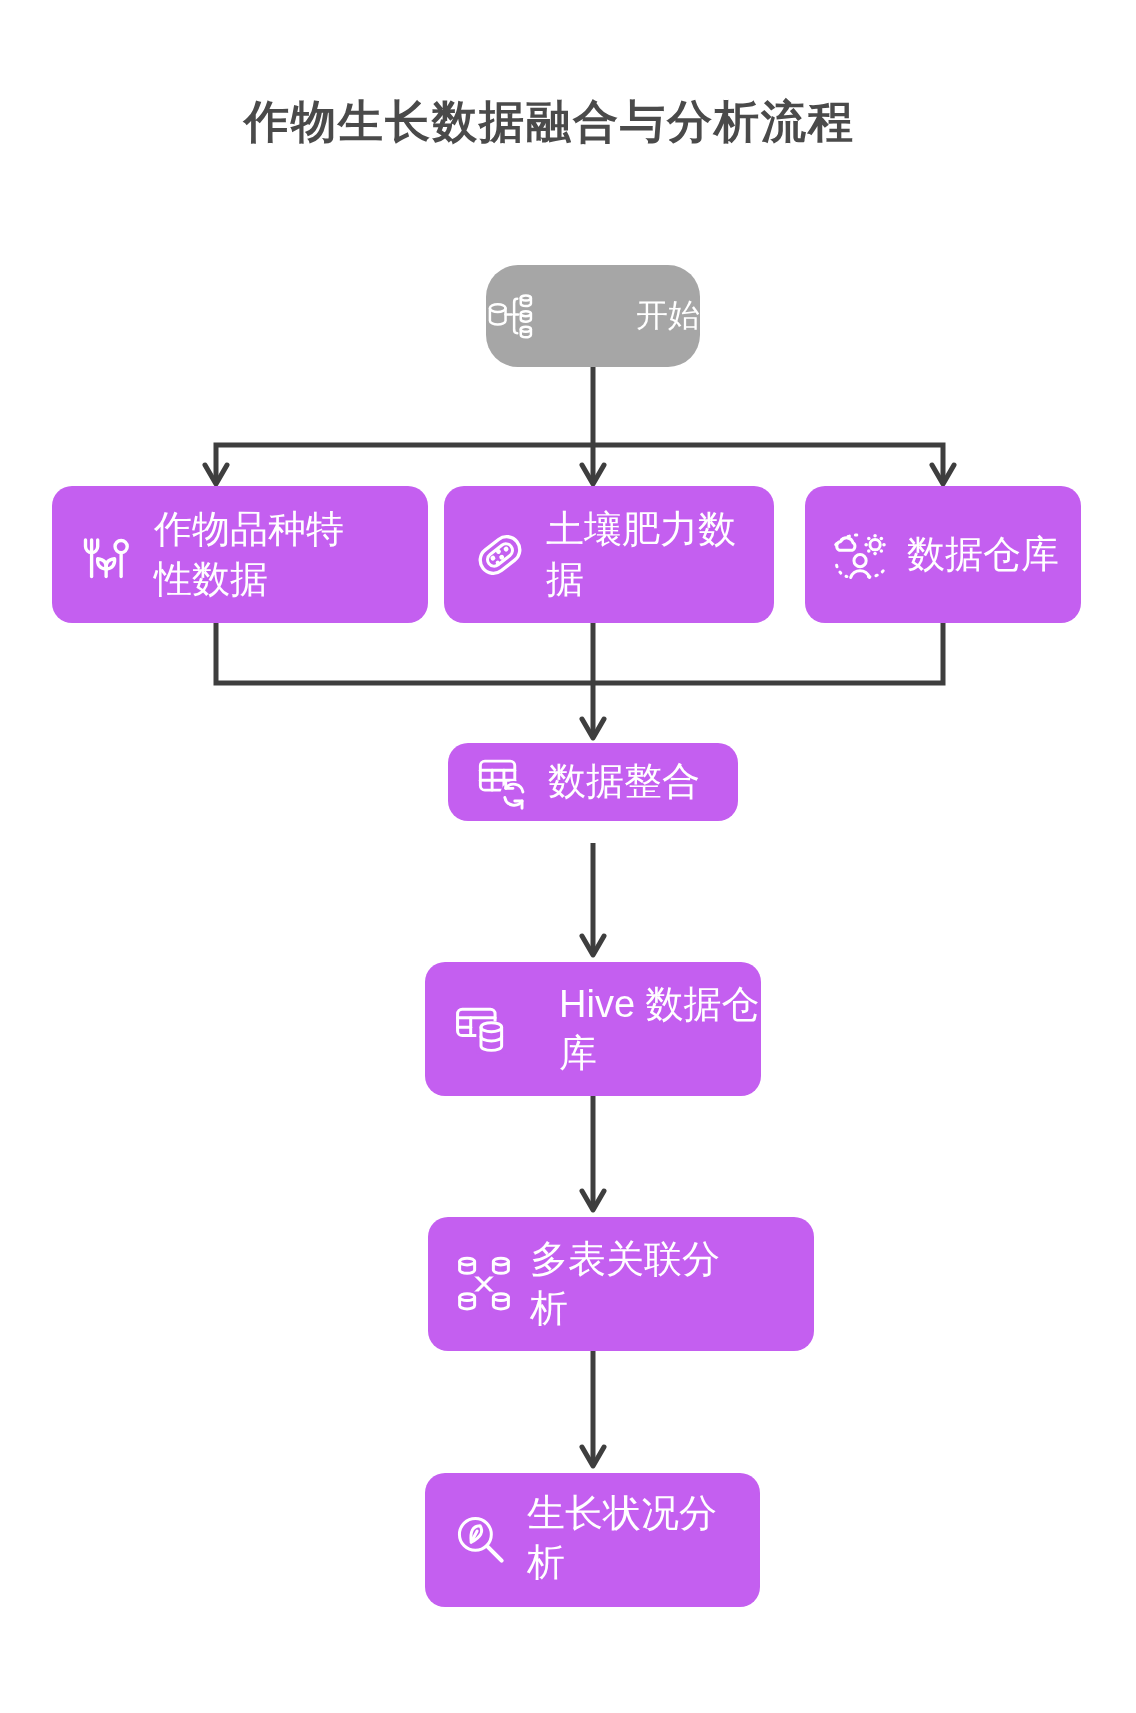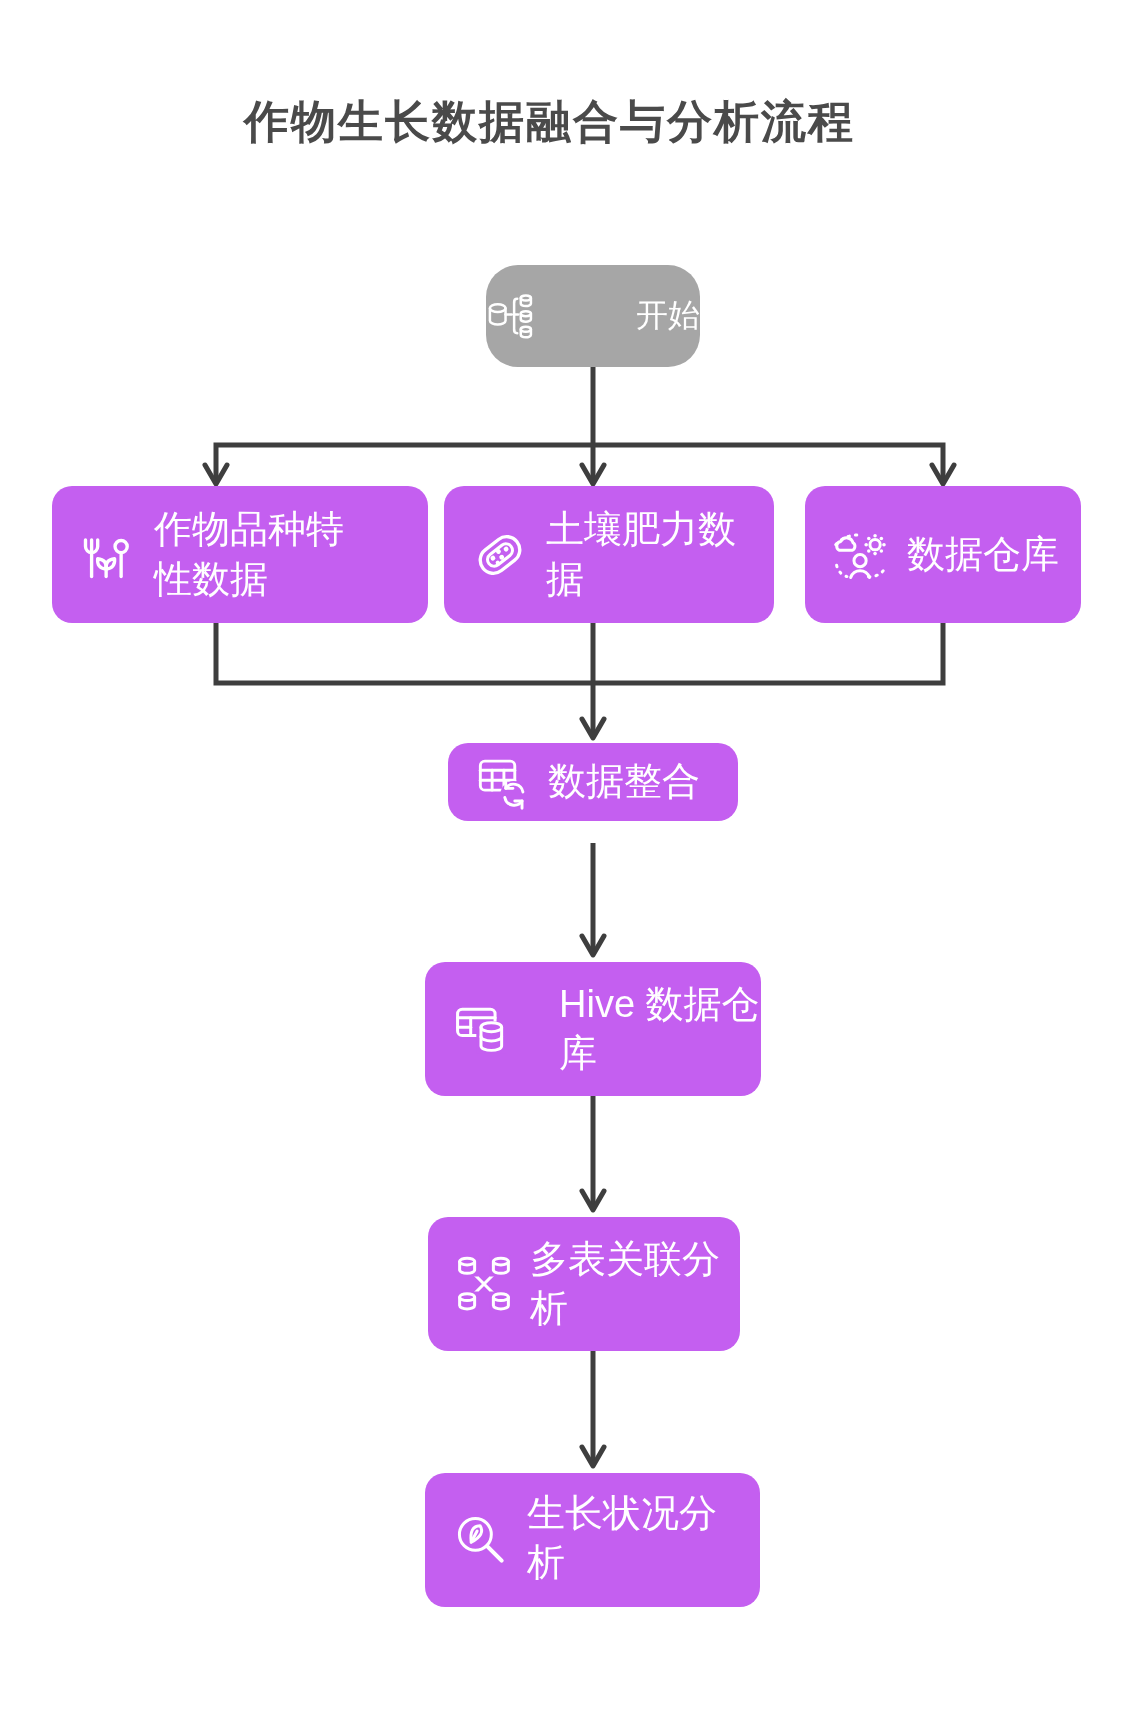--- a/index.html
+++ b/index.html
@@ -205,21 +205,21 @@
       <rect class="mask" x="27" y="24" width="32" height="34"></rect>
       <g class="icon-thin">
         <ellipse cx="43" cy="30" rx="11" ry="4.8"></ellipse>
         <path d="M32 30 V50 a11 4.8 0 0 0 22 0 V30"></path>
         <path d="M32 40 a11 4.8 0 0 0 22 0"></path>
       </g>
     </svg>
     <span class="lbl w220">Hive 数据仓库</span>
   </div>
 
-  <div class="node pad" style="left:428px;top:1217px;width:312px;height:134px;">
+  <div class="node pad" style="left:428px;top:1217px;width:386px;height:134px;">
     <svg class="ic" width="60" height="60" viewBox="0 0 64 64">
       <g class="icon-thin">
         <path d="M17 17 L47 47"></path>
         <path d="M47 17 L17 47"></path>
       </g>
       <g>
         <rect class="mask" x="4" y="2" width="22" height="22"></rect>
         <rect class="mask" x="38" y="2" width="22" height="22"></rect>
         <rect class="mask" x="4" y="40" width="22" height="22"></rect>
         <rect class="mask" x="38" y="40" width="22" height="22"></rect>

